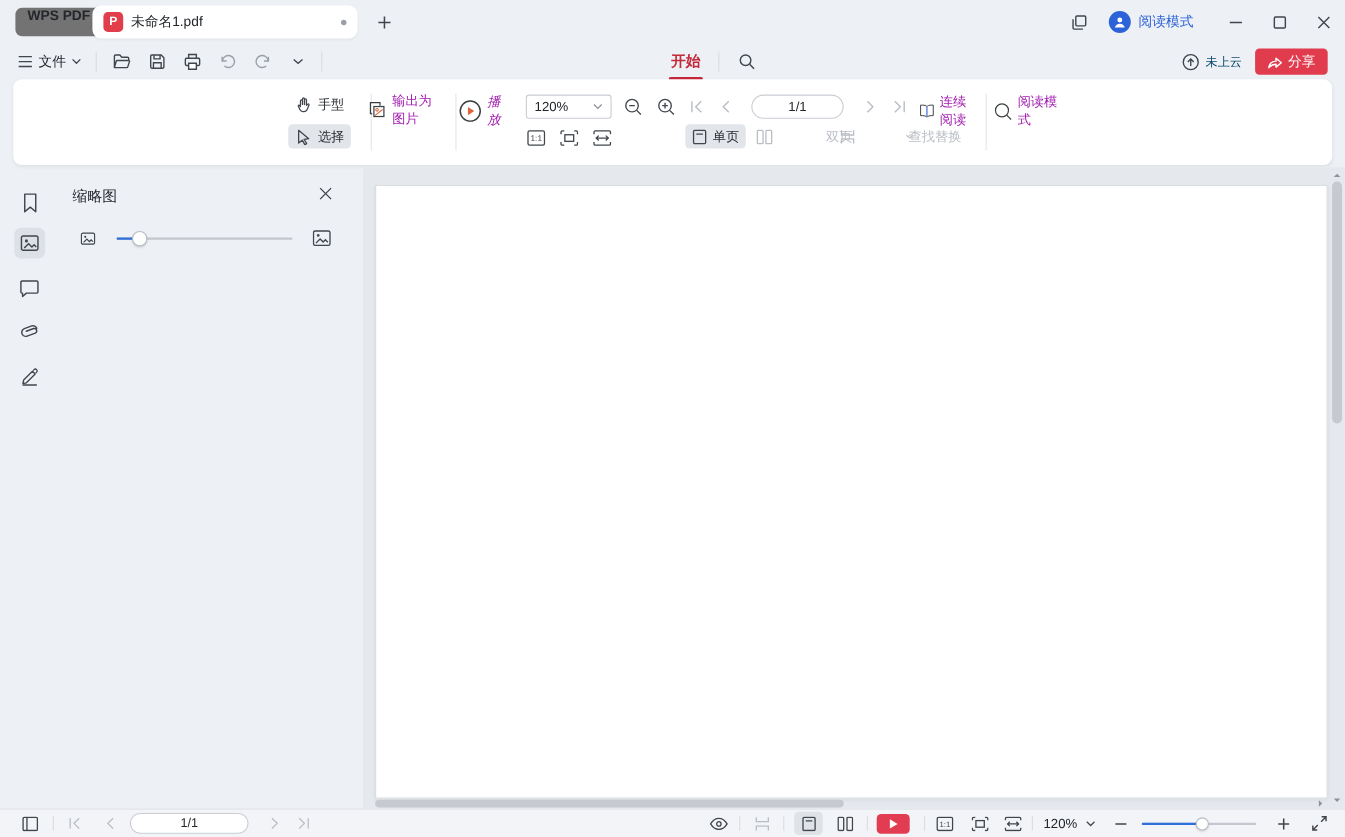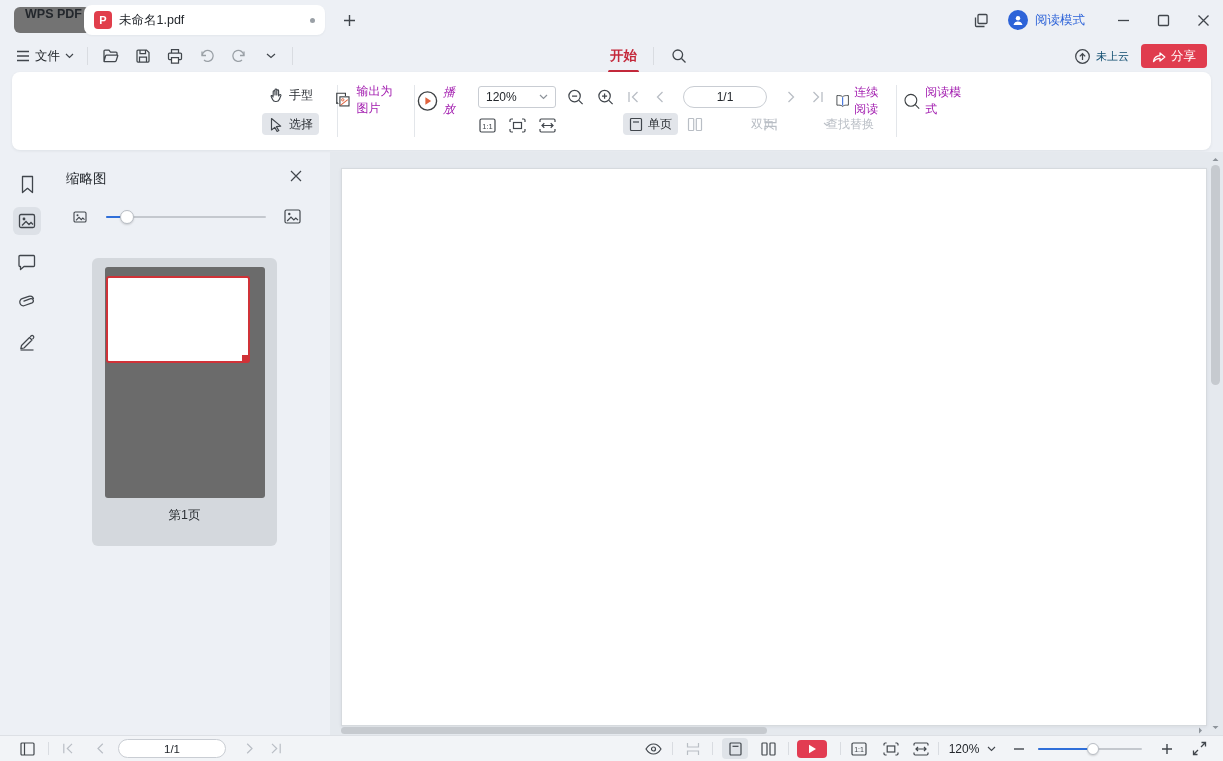--- a/index.html
+++ b/index.html
@@ -428,28 +428,20 @@
       <span class="knob"></span>
     </div>
     <div class="zoom-row-ic" style="left:228px; top:55px;">
       <svg width="17" height="15" viewBox="0 0 17 15">
           <rect x="1" y="1" width="15" height="13" rx="1.5" stroke="#41464c" stroke-width="1.2" fill="none"></rect>
           <circle cx="5.3" cy="5" r="1.2" fill="#41464c"></circle>
           <path d="M3.2 12l3.8-3.8 2.8 2.8 2-2 2.2 2.2" stroke="#41464c" stroke-width="1.2" fill="none"></path>
         </svg>
     </div>
 
-    <div class="thumb-card">
-      <div class="thumb-dark">
-        <div class="viewport-rect">
-          <span class="viewport-handle"></span>
-        </div>
-      </div>
-      <div class="thumb-label">第1页</div>
-    </div>
   </div>
 
   <div class="doc-area">
     <div class="pdf-page"></div>
 
     <div class="hscroll">
       <span class="thumb"></span>
       <span class="arr">
         <svg width="7" height="7" viewBox="0 0 7 7">
             <path d="M2 0.5l3 3-3 3z" fill="#8d939a"></path>

